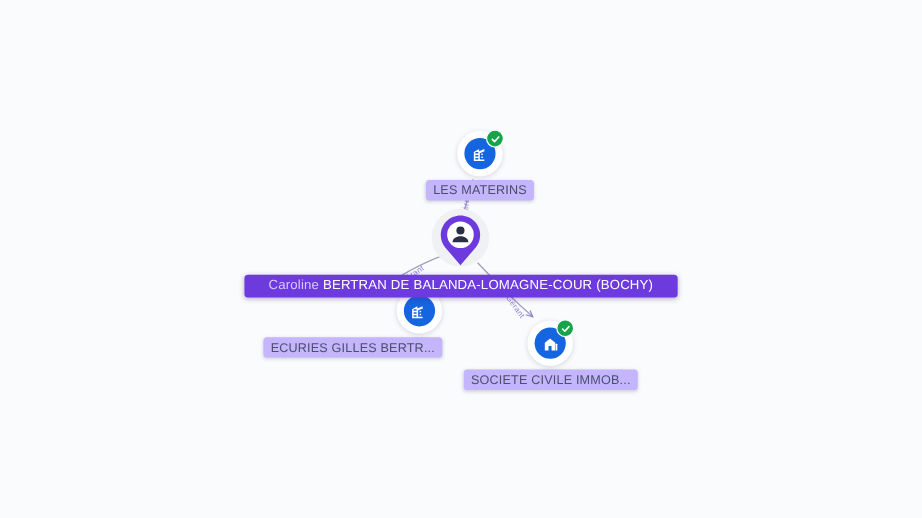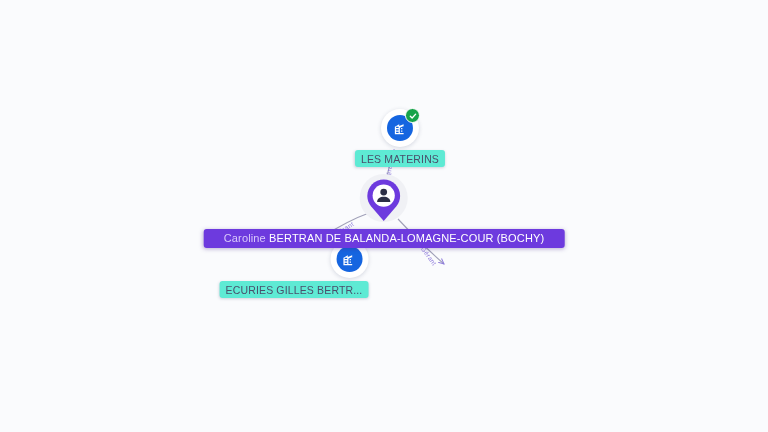--- a/index.html
+++ b/index.html
@@ -101,21 +101,21 @@
   .pin-shape {
     position: absolute;
     left: 50%;
     top: 4px;
     transform: translateX(-50%);
   }
 
   
   .node-label {
     margin-top: 3px;
-    background: #5eead4;
+    background: #c4b5fd;
     color: #4a4f6b;
     font-size: 10.5px;
     line-height: 13px;
     letter-spacing: 0.15px;
     padding: 3px 6px 1px 6px;
     border-radius: 3px;
     white-space: nowrap;
     box-shadow: 0 1px 3px rgba(40,50,90,0.20);
   }
   .node-label.selected {
@@ -187,20 +187,37 @@
       <div class="company-halo"></div>
       <div class="company-disc">
         <svg width="15" height="15" viewBox="0 0 24 24" fill="#ffffff">
           <path d="M3 21V9l7-4v3l7-3v16H3zm2-2h4v-2H5v2zm0-4h4v-2H5v2zm0-4h4V9H5v2zm6 8h6V8l-6 2.6V19zm2-2h2v-2h-2v2zm0-4h2v-2h-2v2z"></path>
         </svg>
       </div>
     </div>
     <div class="node-label">ECURIES GILLES BERTR...</div>
   </div>
 
+  <div class="node" style="left:459px; top:296px;">
+    <div class="company-wrap">
+      <div class="company-halo"></div>
+      <div class="company-disc">
+        <svg width="15" height="15" viewBox="0 0 24 24" fill="#ffffff">
+          <path d="M4 21V10.5L11 5l7 5.5V21h-5v-6H9v6H4z"></path>
+          <rect x="18.5" y="12" width="2.2" height="9" rx="0.5"></rect>
+        </svg>
+      </div>
+      <div class="verified-badge">
+        <svg width="8" height="8" viewBox="0 0 24 24" fill="none" stroke="#ffffff" stroke-width="4" stroke-linecap="round" stroke-linejoin="round">
+          <path d="M4 12.5 L9.5 18 L20 6.5"></path>
+        </svg>
+      </div>
+    </div>
+    <div class="node-label">SOCIETE CIVILE IMMOB...</div>
+  </div>
 
   <div class="node" style="left:384px; top:211px; z-index:10;">
     <div class="pin-wrap">
       <div class="pin-halo"></div>
       <svg class="pin-shape" width="36" height="44" viewBox="0 0 36 44">
         <path d="M18 1.6c-9.0 0-16.4 7.3-16.4 16.3 0 3.9 1.4 7.5 3.7 10.3L18 43l12.7-14.8c2.3-2.8 3.7-6.4 3.7-10.3C34.4 8.9 27 1.6 18 1.6z" fill="#6d3ade"></path>
         <circle cx="18" cy="17.6" r="11.1" fill="#ffffff"></circle>
         <g fill="#2b2f45">
           <circle cx="18" cy="14.1" r="3.4"></circle>
           <path d="M11.4 23.9c0-3.1 2.9-5.1 6.6-5.1s6.6 2.0 6.6 5.1z"></path>

